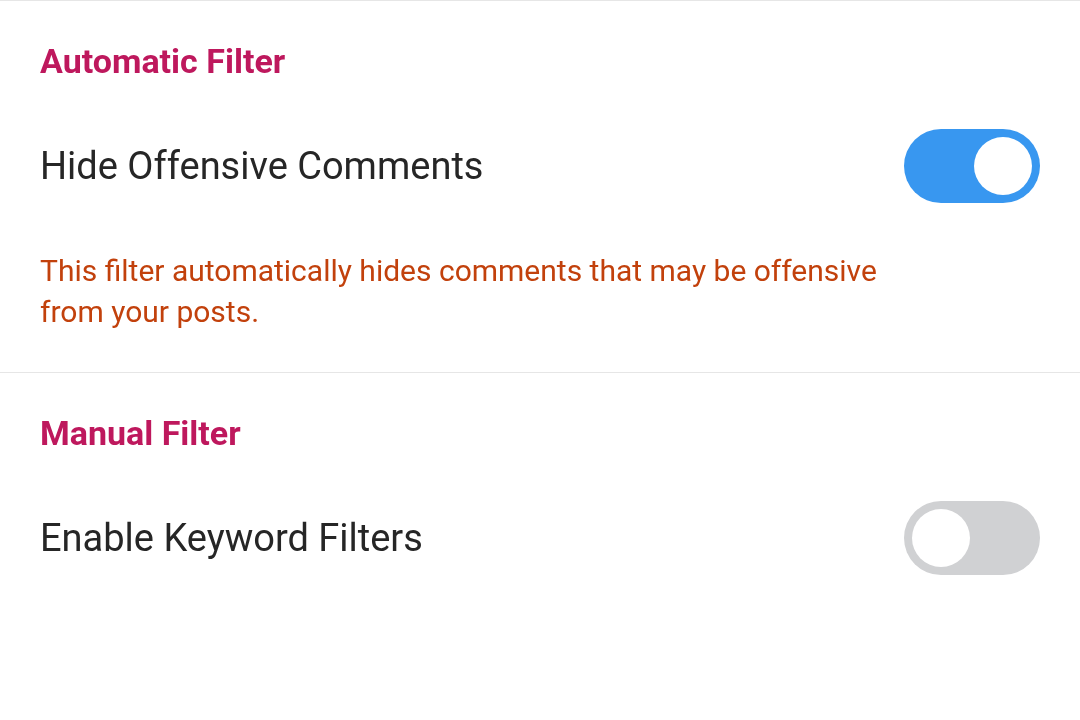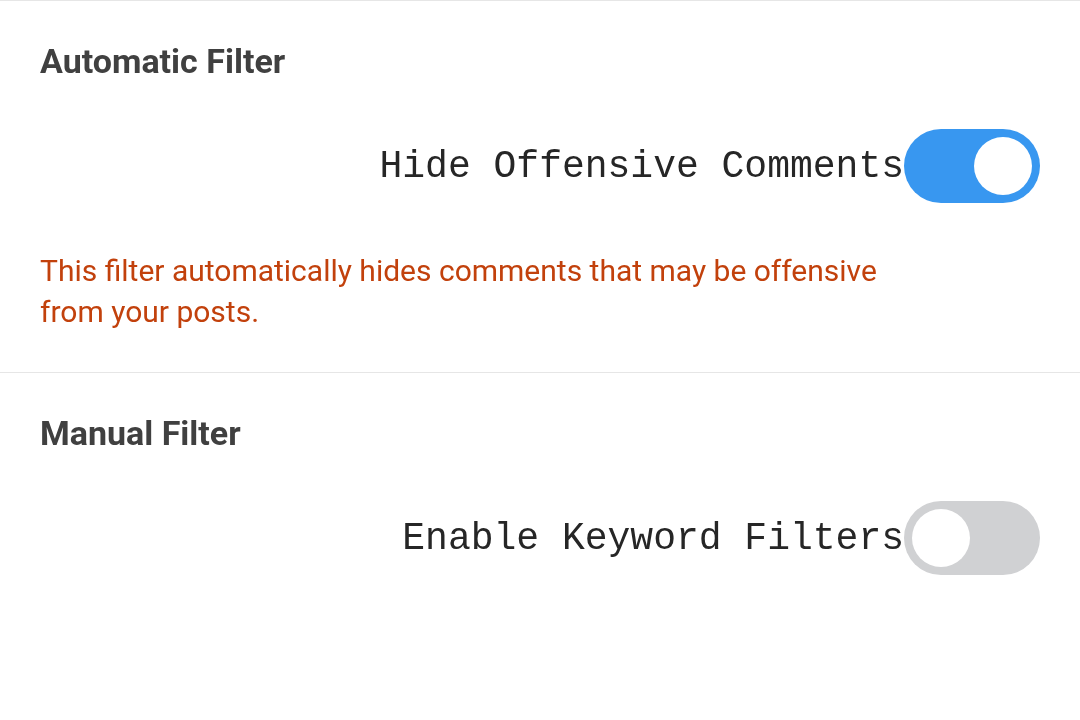--- a/index.html
+++ b/index.html
@@ -14,29 +14,28 @@
       height: 720px;
       color: #262626;
     }
     .section {
       border-top: 1px solid #e6e6e6;
       padding: 40px 40px 40px 40px;
     }
     .section-title {
       font-size: 34px;
       font-weight: 700;
-      color: #404040;
+      color: #be185d;
       margin-bottom: 48px;
     }
     .setting-row {
       display: flex;
       align-items: center;
-      justify-content: flex-end;
+      justify-content: space-between;
       margin-bottom: 48px;
-      font-family: Liberation Mono, monospace;
     }
     .setting-label {
       font-size: 38px;
       font-weight: 400;
       color: #262626;
     }
     .setting-description {
       font-size: 30px;
       font-weight: 400;
       color: #c2410c;

